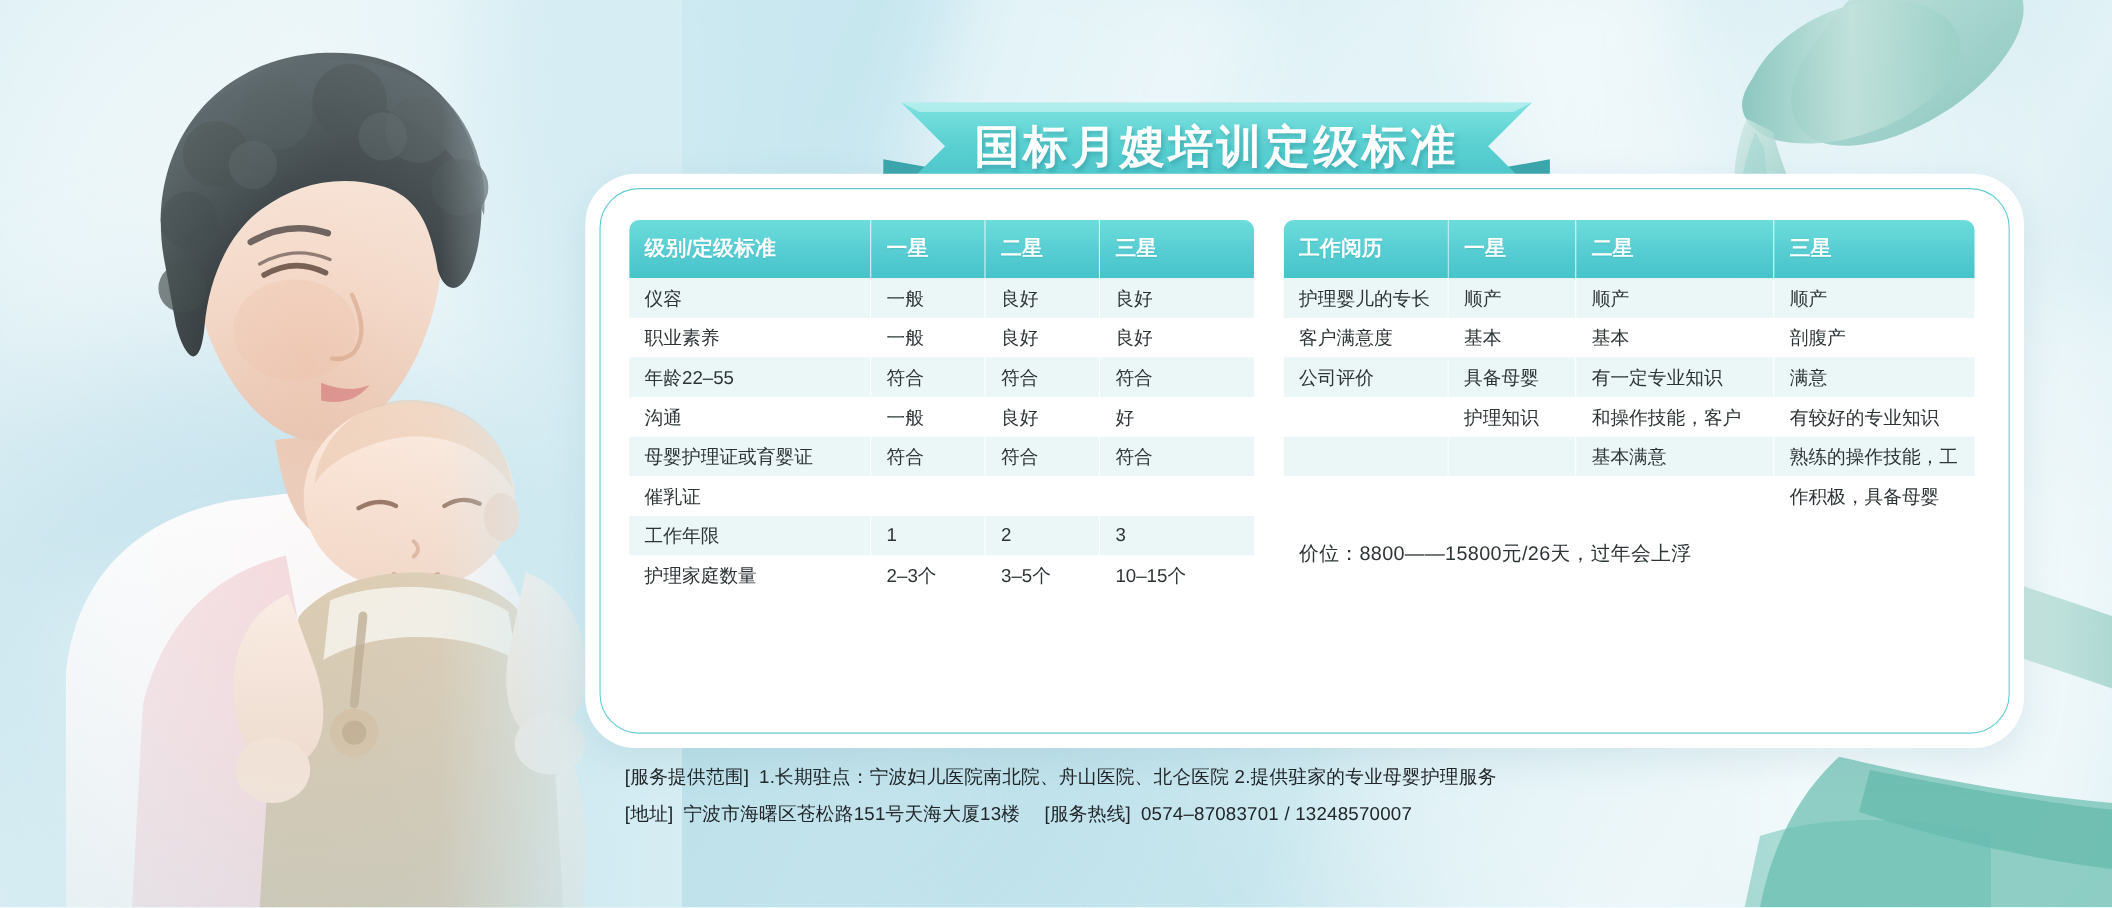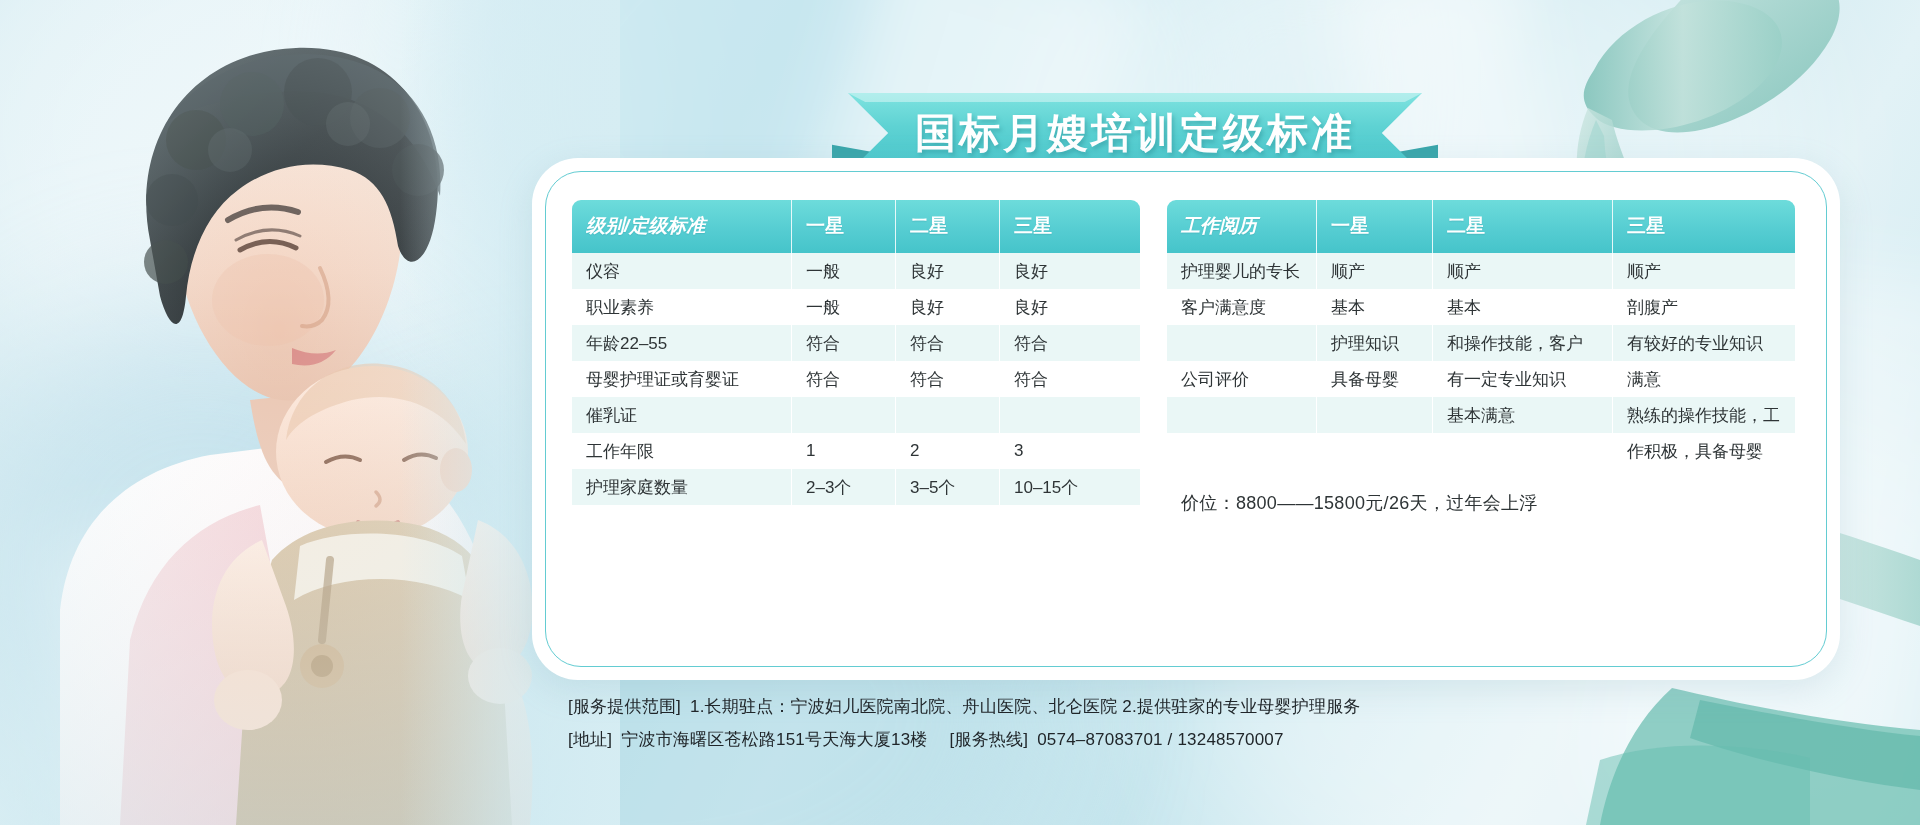--- a/index.html
+++ b/index.html
@@ -40,21 +40,21 @@
   .photo-fade {
     position: absolute; right: 0; top: 0; width: 220px; height: 825px;
     background: linear-gradient(90deg, rgba(212,236,243,0) 0%, rgba(212,236,243,.55) 45%, rgba(214,237,243,.95) 100%);
   }
 
   
   .ribbon-layer { position: absolute; inset: 0; pointer-events: none; }
 
   
   #title-banner {
-    position: absolute; left: 848px; top: 93px; width: 574px; height: 80px;
+    position: absolute; left: 819px; top: 93px; width: 574px; height: 80px;
   }
   #title-banner .band-back-l,
   #title-banner .band-back-r {
     position: absolute; top: 58px; width: 70px; height: 30px;
     background: #3aa6ab;
   }
   #title-banner .band-back-l { left: -16px; transform: skewY(10deg); }
   #title-banner .band-back-r { right: -16px; transform: skewY(-10deg); }
   #title-banner .band-main {
     position: absolute; inset: 0;
@@ -106,21 +106,21 @@
     color: #ffffff;
     font-size: 19px; font-weight: bold;
     text-align: left;
     padding: 13px 0 14px 14px;
     height: 51px;
     border-right: 1.5px solid rgba(255,255,255,.85);
     text-shadow: 0 1px 1px rgba(40,140,150,.25);
     white-space: nowrap;
   }
   table.grade-table thead th:last-child { border-right: none; }
-  table.grade-table thead th:first-child { border-top-left-radius: 9px; border-bottom-left-radius: 0; font-style: italic; }
+  table.grade-table thead th:first-child { border-top-left-radius: 9px; border-bottom-left-radius: 0; }
   table.grade-table thead th:last-child  { border-top-right-radius: 9px; }
 
   table.grade-table tbody td {
     font-size: 17px; color: #2e3436;
     padding: 0 0 0 14px;
     height: 36px;
     border-right: 1px solid #ffffff;
     vertical-align: middle;
     white-space: nowrap;
   }
@@ -356,20 +356,26 @@
                 <td class="val">良好</td>
                 <td class="val">良好</td>
               </tr>
               <tr>
                 <td>年龄22–55</td>
                 <td class="val">符合</td>
                 <td class="val">符合</td>
                 <td class="val">符合</td>
               </tr>
               <tr>
+                <td>沟通</td>
+                <td class="val">一般</td>
+                <td class="val">良好</td>
+                <td class="val">好</td>
+              </tr>
+              <tr>
                 <td>母婴护理证或育婴证</td>
                 <td class="val">符合</td>
                 <td class="val">符合</td>
                 <td class="val">符合</td>
               </tr>
               <tr>
                 <td>催乳证</td>
                 <td class="val"></td>
                 <td class="val"></td>
                 <td class="val"></td>
@@ -413,30 +419,30 @@
                 <td>顺产</td>
                 <td>顺产</td>
               </tr>
               <tr>
                 <td>客户满意度</td>
                 <td>基本</td>
                 <td>基本</td>
                 <td>剖腹产</td>
               </tr>
               <tr>
-                <td></td>
-                <td>护理知识</td>
-                <td>和操作技能，客户</td>
-                <td>有较好的专业知识</td>
-              </tr>
-              <tr>
                 <td>公司评价</td>
                 <td>具备母婴</td>
                 <td>有一定专业知识</td>
                 <td>满意</td>
+              </tr>
+              <tr>
+                <td></td>
+                <td>护理知识</td>
+                <td>和操作技能，客户</td>
+                <td>有较好的专业知识</td>
               </tr>
               <tr>
                 <td></td>
                 <td></td>
                 <td>基本满意</td>
                 <td>熟练的操作技能，工</td>
               </tr>
               <tr>
                 <td></td>
                 <td></td>

